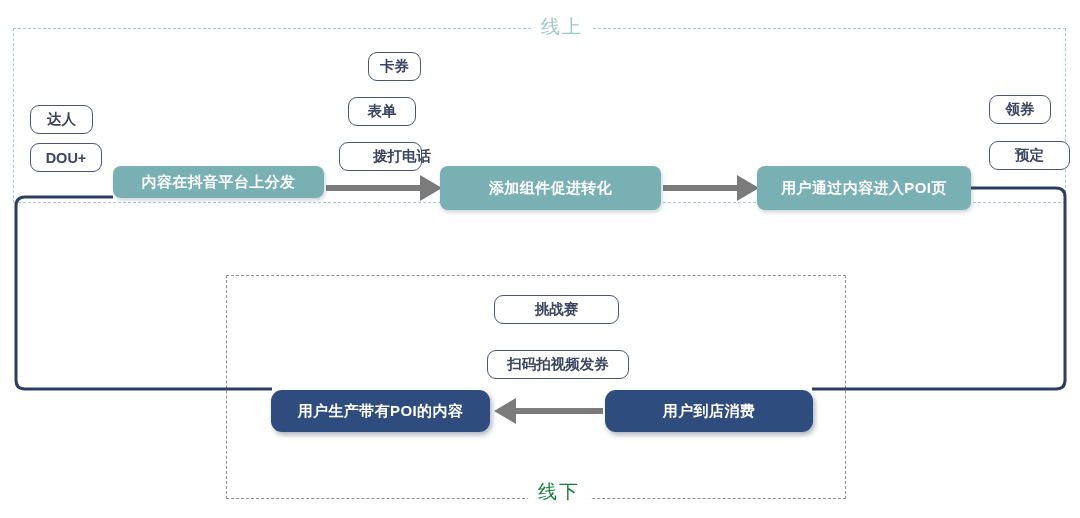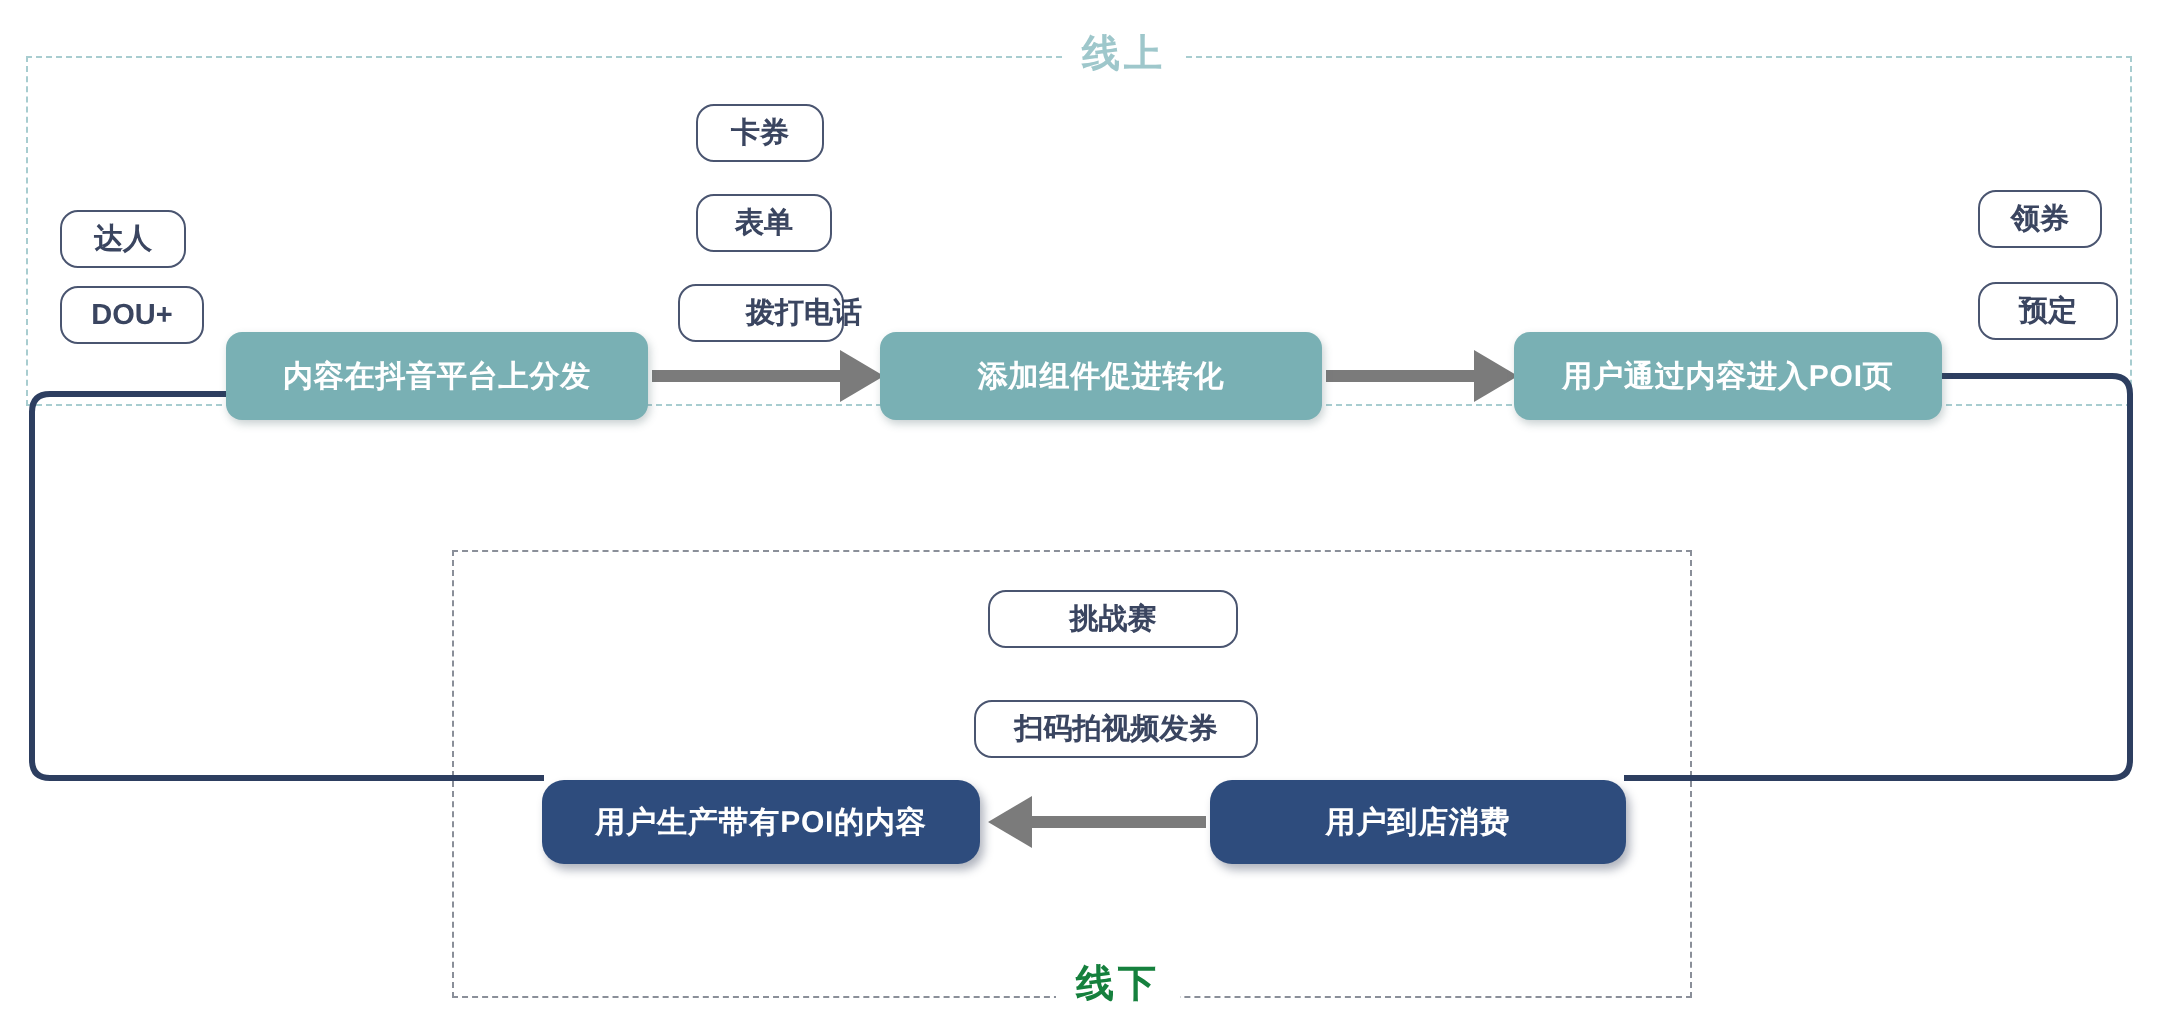--- a/index.html
+++ b/index.html
@@ -35,21 +35,21 @@
     left: 226px;
     top: 275px;
     width: 620px;
     height: 224px;
     border: 1.6px dashed #8a8f99;
   }
 
   .region-title {
     position: absolute;
     font-size: 19px;
-    font-weight: bold;
+    font-weight: normal;
     letter-spacing: 2px;
     white-space: nowrap;
     background: #ffffff;
     padding: 0 10px;
   }
   .region-title.online {
     left: 531px;
     top: 14px;
     color: #9ec7cb;
   }
@@ -76,21 +76,21 @@
     background: #79b0b4;
     border-radius: 8px;
     box-shadow: 1px 2px 4px rgba(60,90,95,0.28);
   }
   .pbox.navy {
     background: #2e4c7d;
     border-radius: 11px;
     box-shadow: 2px 3px 5px rgba(30,40,70,0.35);
   }
 
-  #box-distribute { left: 113px; top: 166px; width: 211px; height: 44px; }
+  #box-distribute { left: 113px; top: 166px; width: 211px; height: 32px; }
   #box-component  { left: 440px; top: 166px; width: 221px; height: 44px; }
   #box-poi        { left: 757px; top: 166px; width: 214px; height: 44px; }
   #box-ugc        { left: 271px; top: 390px; width: 219px; height: 42px; }
   #box-offline-consume { left: 605px; top: 390px; width: 208px; height: 42px; }
 
   
   .tag {
     position: absolute;
     box-sizing: border-box;
     display: flex;
@@ -101,25 +101,25 @@
     background: #ffffff;
     color: #3a4560;
     font-size: 14.5px;
     font-weight: bold;
     white-space: nowrap;
     height: 29px;
   }
 
   #tag-daren      { left: 30px;  top: 105px; width: 63px; }
   #tag-douplus    { left: 30px;  top: 143px; width: 72px; }
-  #tag-card       { left: 348px; top: 52px;  width: 64px; }
+  #tag-card       { left: 368px; top: 52px;  width: 53px; }
   #tag-form       { left: 348px; top: 97px;  width: 68px; }
   #tag-call       { left: 339px; top: 142px; width: 83px; padding-left: 43px; }
   #tag-coupon     { left: 989px; top: 95px;  width: 62px; }
-  #tag-reserve    { left: 989px; top: 141px; width: 70px; }
+  #tag-reserve    { left: 989px; top: 141px; width: 81px; }
   #tag-challenge  { left: 494px; top: 295px; width: 125px; }
   #tag-scan       { left: 487px; top: 350px; width: 142px; }
 
   
   #connectors {
     position: absolute;
     left: 0; top: 0;
     width: 1080px;
     height: 518px;
     pointer-events: none;

